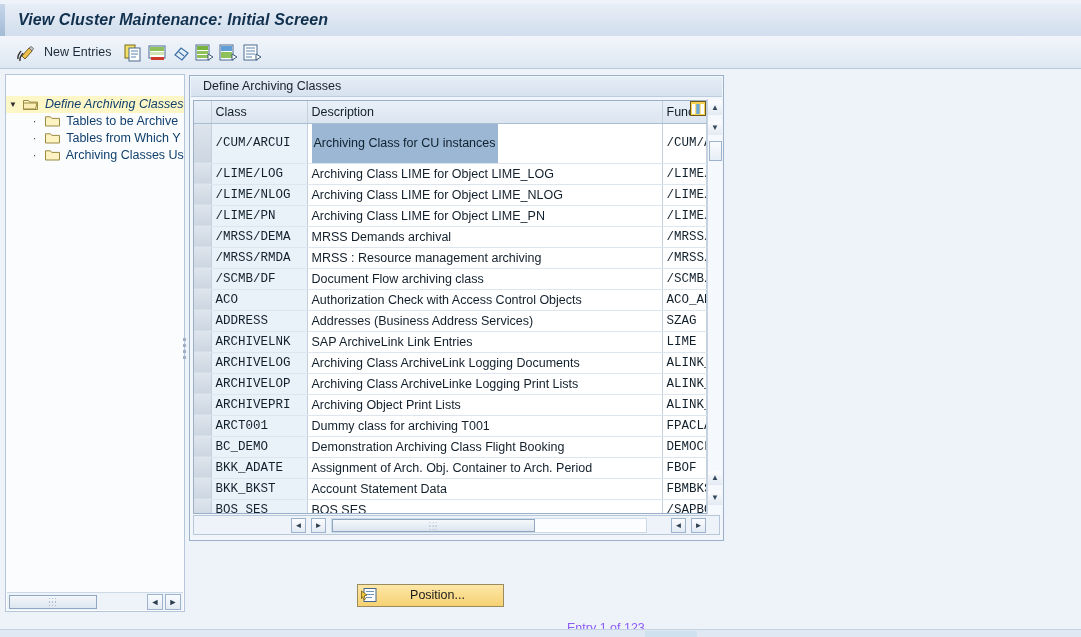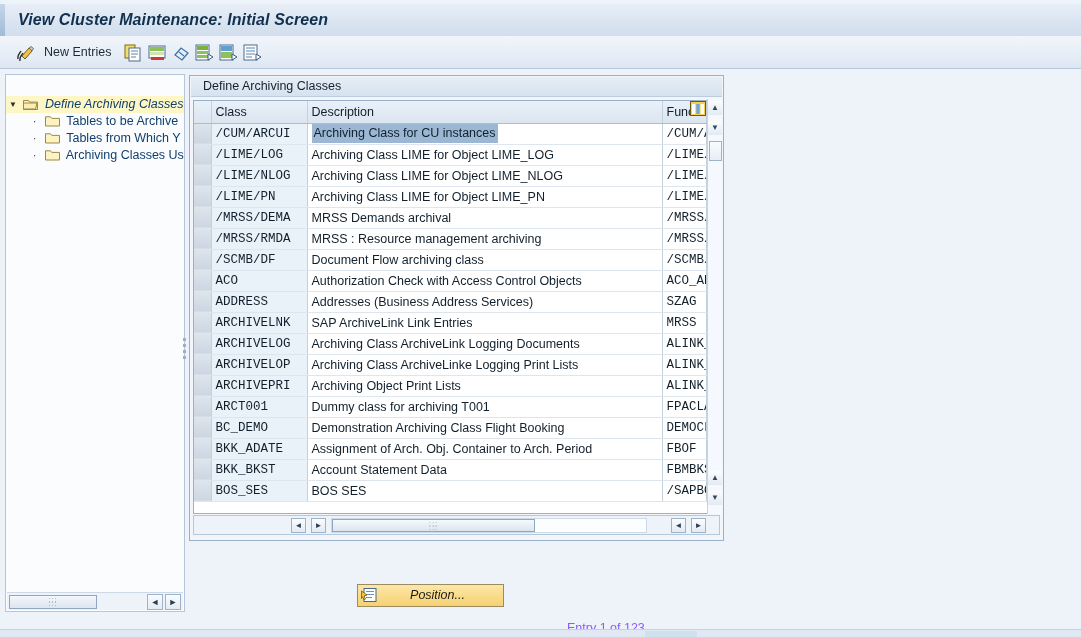--- a/index.html
+++ b/index.html
@@ -182,21 +182,21 @@
   }
   td.desc { background: #ffffff; }
   td.fn {
     background: #ffffff;
     font-family: "Liberation Mono", monospace;
     font-size: 11.5px;
     border-right: none;
   }
   tr.sel td.desc span.hl {
     background: #9bb7d4; color: #10212f;
-    padding: 0 2px; display: inline-block; line-height: 19px;
+    padding: 10px 2px; display: inline-block; line-height: 19px;
   }
 
   
   .vsb {
     position: absolute; right: 1px; top: 23px; width: 15px; height: 415px;
     background: #f5f8fc; border-left: 1px solid #c6d3e1;
     box-sizing: border-box;
   }
   .vsb .btn {
     position: absolute; left: 0; width: 14px; height: 14px;
@@ -240,21 +240,20 @@
     position: absolute; left: 357px; top: 584px; width: 147px; height: 23px;
     background: linear-gradient(to bottom,#fde7a8,#f6d172);
     border: 1px solid #9a8c5e;
     box-sizing: border-box; cursor: pointer;
   }
   .posbtn .lbl {
     position: absolute; left: 0; top: 0; width: 145px; height: 21px;
     line-height: 21px; text-align: center;
     font-size: 12.5px; color: #1b1b1b; padding-left: 14px;
     box-sizing: border-box;
-    font-style: italic;
   }
   .posbtn .ic { position: absolute; left: 3px; top: 3px; width: 16px; height: 15px; }
   .entrytxt {
     position: absolute; left: 567px; top: 621px;
     font-size: 12.5px; color: #8b5cf6; white-space: nowrap;
   }
   .footstrip {
     position: absolute; left: 0; bottom: 0; width: 1081px; height: 7px;
     background: #dfe8f3; border-top: 1px solid #c3d2e2;
   }
@@ -483,21 +482,21 @@
             <tr>
               <td class="selbox"></td>
               <td class="cls">ADDRESS</td>
               <td class="desc">Addresses (Business Address Services)</td>
               <td class="fn">SZAG</td>
             </tr>
             <tr>
               <td class="selbox"></td>
               <td class="cls">ARCHIVELNK</td>
               <td class="desc">SAP ArchiveLink Link Entries</td>
-              <td class="fn">MRSS</td>
+              <td class="fn">LIME</td>
             </tr>
             <tr>
               <td class="selbox"></td>
               <td class="cls">ARCHIVELOG</td>
               <td class="desc">Archiving Class ArchiveLink Logging Documents</td>
               <td class="fn">ALINK_LOG</td>
             </tr>
             <tr>
               <td class="selbox"></td>
               <td class="cls">ARCHIVELOP</td>

